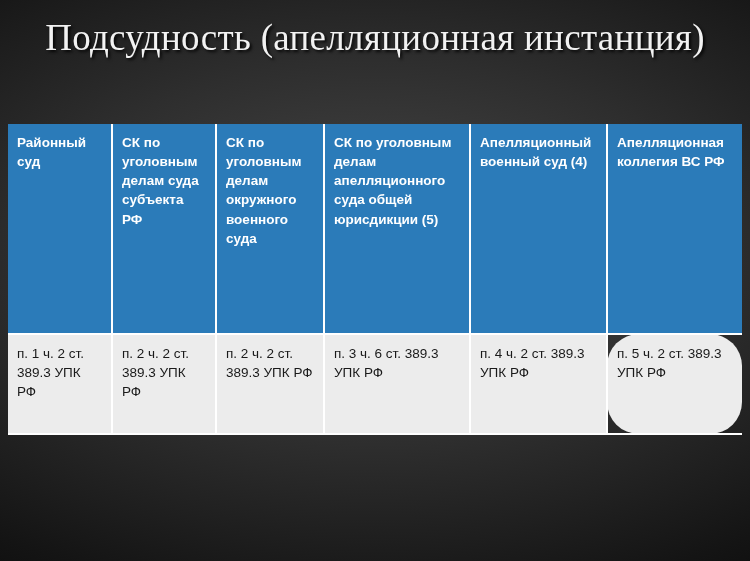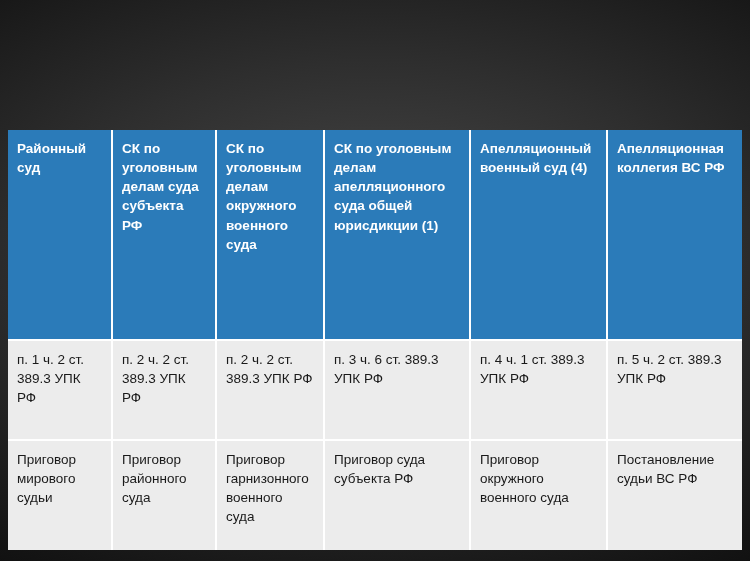--- a/index.html
+++ b/index.html
@@ -33,21 +33,21 @@
     font-size: 37px;
     line-height: 1.28;
     letter-spacing: 0.3px;
     text-shadow: 2px 2px 3px rgba(0,0,0,0.85);
     padding: 0 40px;
     box-sizing: border-box;
   }
   .table-wrap {
     position: absolute;
     left: 8px;
-    top: 130px;
+    top: 124px;
     width: 734px;
   }
   table.matrix {
     border-collapse: collapse;
     width: 734px;
     table-layout: fixed;
   }
   table.matrix td {
     vertical-align: top;
     padding: 9px 9px 9px 9px;
@@ -69,71 +69,65 @@
   }
   
   tr.body-row td {
     background: #ececec;
     color: #1a1a1a;
     border-right: 2px solid #ffffff;
     border-bottom: 2px solid #ffffff;
   }
   tr.body-row td:last-child {
     border-right: none;
+    border-radius: 32px;
   }
   tr.row-articles td { height: 100px; }
   tr.row-acts td { height: 110px; border-bottom: none; }
   tr.row-acts td { border-bottom: 0; }
 
   
   col.c0 { width: 104px; }
   col.c1 { width: 104px; }
   col.c2 { width: 108px; }
   col.c3 { width: 146px; }
   col.c4 { width: 137px; }
   col.c5 { width: 135px; }
 </style>
 </head>
 <body>
 
 <div class="slide">
 
+  <div class="title">Подсудность (апелляционная инстанция)</div>
 
   <div class="table-wrap">
     <table class="matrix">
       <colgroup>
         <col class="c0">
           <col class="c1">
           <col class="c2">
           <col class="c3">
           <col class="c4">
           <col class="c5">
       </colgroup>
       <tbody>
         <tr class="header-row">
           <td>Районный суд</td>
           <td>СК по уголовным делам суда субъекта РФ</td>
           <td>СК по уголовным делам окружного военного суда</td>
-          <td>СК по уголовным делам апелляционного суда общей юрисдикции (1)</td>
+          <td>СК по уголовным делам апелляционного суда общей юрисдикции (5)</td>
           <td>Апелляционный военный суд (4)</td>
           <td>Апелляционная коллегия ВС РФ</td>
         </tr>
         <tr class="body-row row-articles">
           <td>п. 1 ч. 2 ст. 389.3 УПК РФ</td>
           <td>п. 2 ч. 2 ст. 389.3 УПК РФ</td>
           <td>п. 2 ч. 2 ст. 389.3 УПК РФ</td>
           <td>п. 3 ч. 6 ст. 389.3 УПК РФ</td>
-          <td>п. 4 ч. 1 ст. 389.3 УПК РФ</td>
+          <td>п. 4 ч. 2 ст. 389.3 УПК РФ</td>
           <td>п. 5 ч. 2 ст. 389.3 УПК РФ</td>
-        </tr>
-        <tr class="body-row row-acts">
-          <td>Приговор мирового судьи</td>
-          <td>Приговор районного суда</td>
-          <td>Приговор гарнизонного военного суда</td>
-          <td>Приговор суда субъекта РФ</td>
-          <td>Приговор окружного военного суда</td>
-          <td>Постановление судьи ВС РФ</td>
         </tr>
       </tbody>
     </table>
   </div>
 
 </div>
 
 </body></html>

